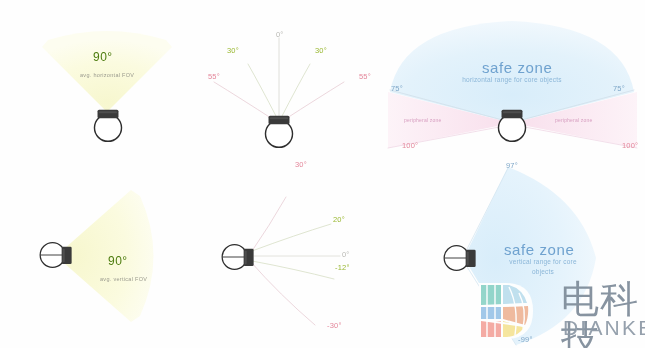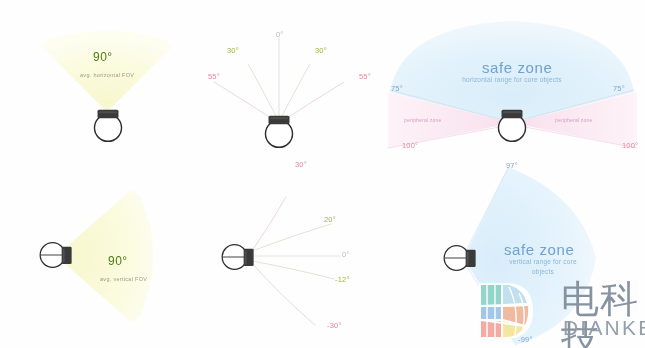--- a/index.html
+++ b/index.html
@@ -223,23 +223,23 @@
       <g fill="none" stroke-width="0.8" stroke-linecap="round">
         <path d="M50,99 Q70,70 86,42" stroke="#e7cdd4"></path>
         <path d="M52,96 Q95,80 131,69" stroke="#d7dec5"></path>
         <path d="M54,101 L140,101" stroke="#ddddd6"></path>
         <path d="M52,106 Q95,114 134,124" stroke="#d7dec5"></path>
         <path d="M50,106 Q80,140 115,170" stroke="#e7cdd4"></path>
       </g>
     </svg>
 
     <div class="tick pink" style="left:83px;top:5px;">30°</div>
-    <div class="tick green" style="left:124px;top:60px;">20°</div>
+    <div class="tick green" style="left:133px;top:60px;">20°</div>
     <div class="tick gray" style="left:142px;top:95px;">0°</div>
-    <div class="tick green" style="left:135px;top:120px;">-12°</div>
+    <div class="tick green" style="left:135px;top:108px;">-12°</div>
     <div class="tick pink" style="left:115px;top:166px;">-30°</div>
 
     <svg class="ring-side" width="44" height="36" viewBox="0 0 44 36" style="left:20px;top:85px;">
       <circle cx="16" cy="18" r="13.6" fill="#ffffff" stroke="#2e2e2e" stroke-width="1.4"></circle>
       <line x1="3" y1="18" x2="29" y2="18" stroke="#2e2e2e" stroke-width="1"></line>
       <rect x="26" y="9" width="11" height="19" rx="1.4" fill="#3a3a3a"></rect>
       <rect x="27" y="11" width="2.4" height="15" rx="1" fill="#4e4e4e"></rect>
     </svg>
   </div>
 

